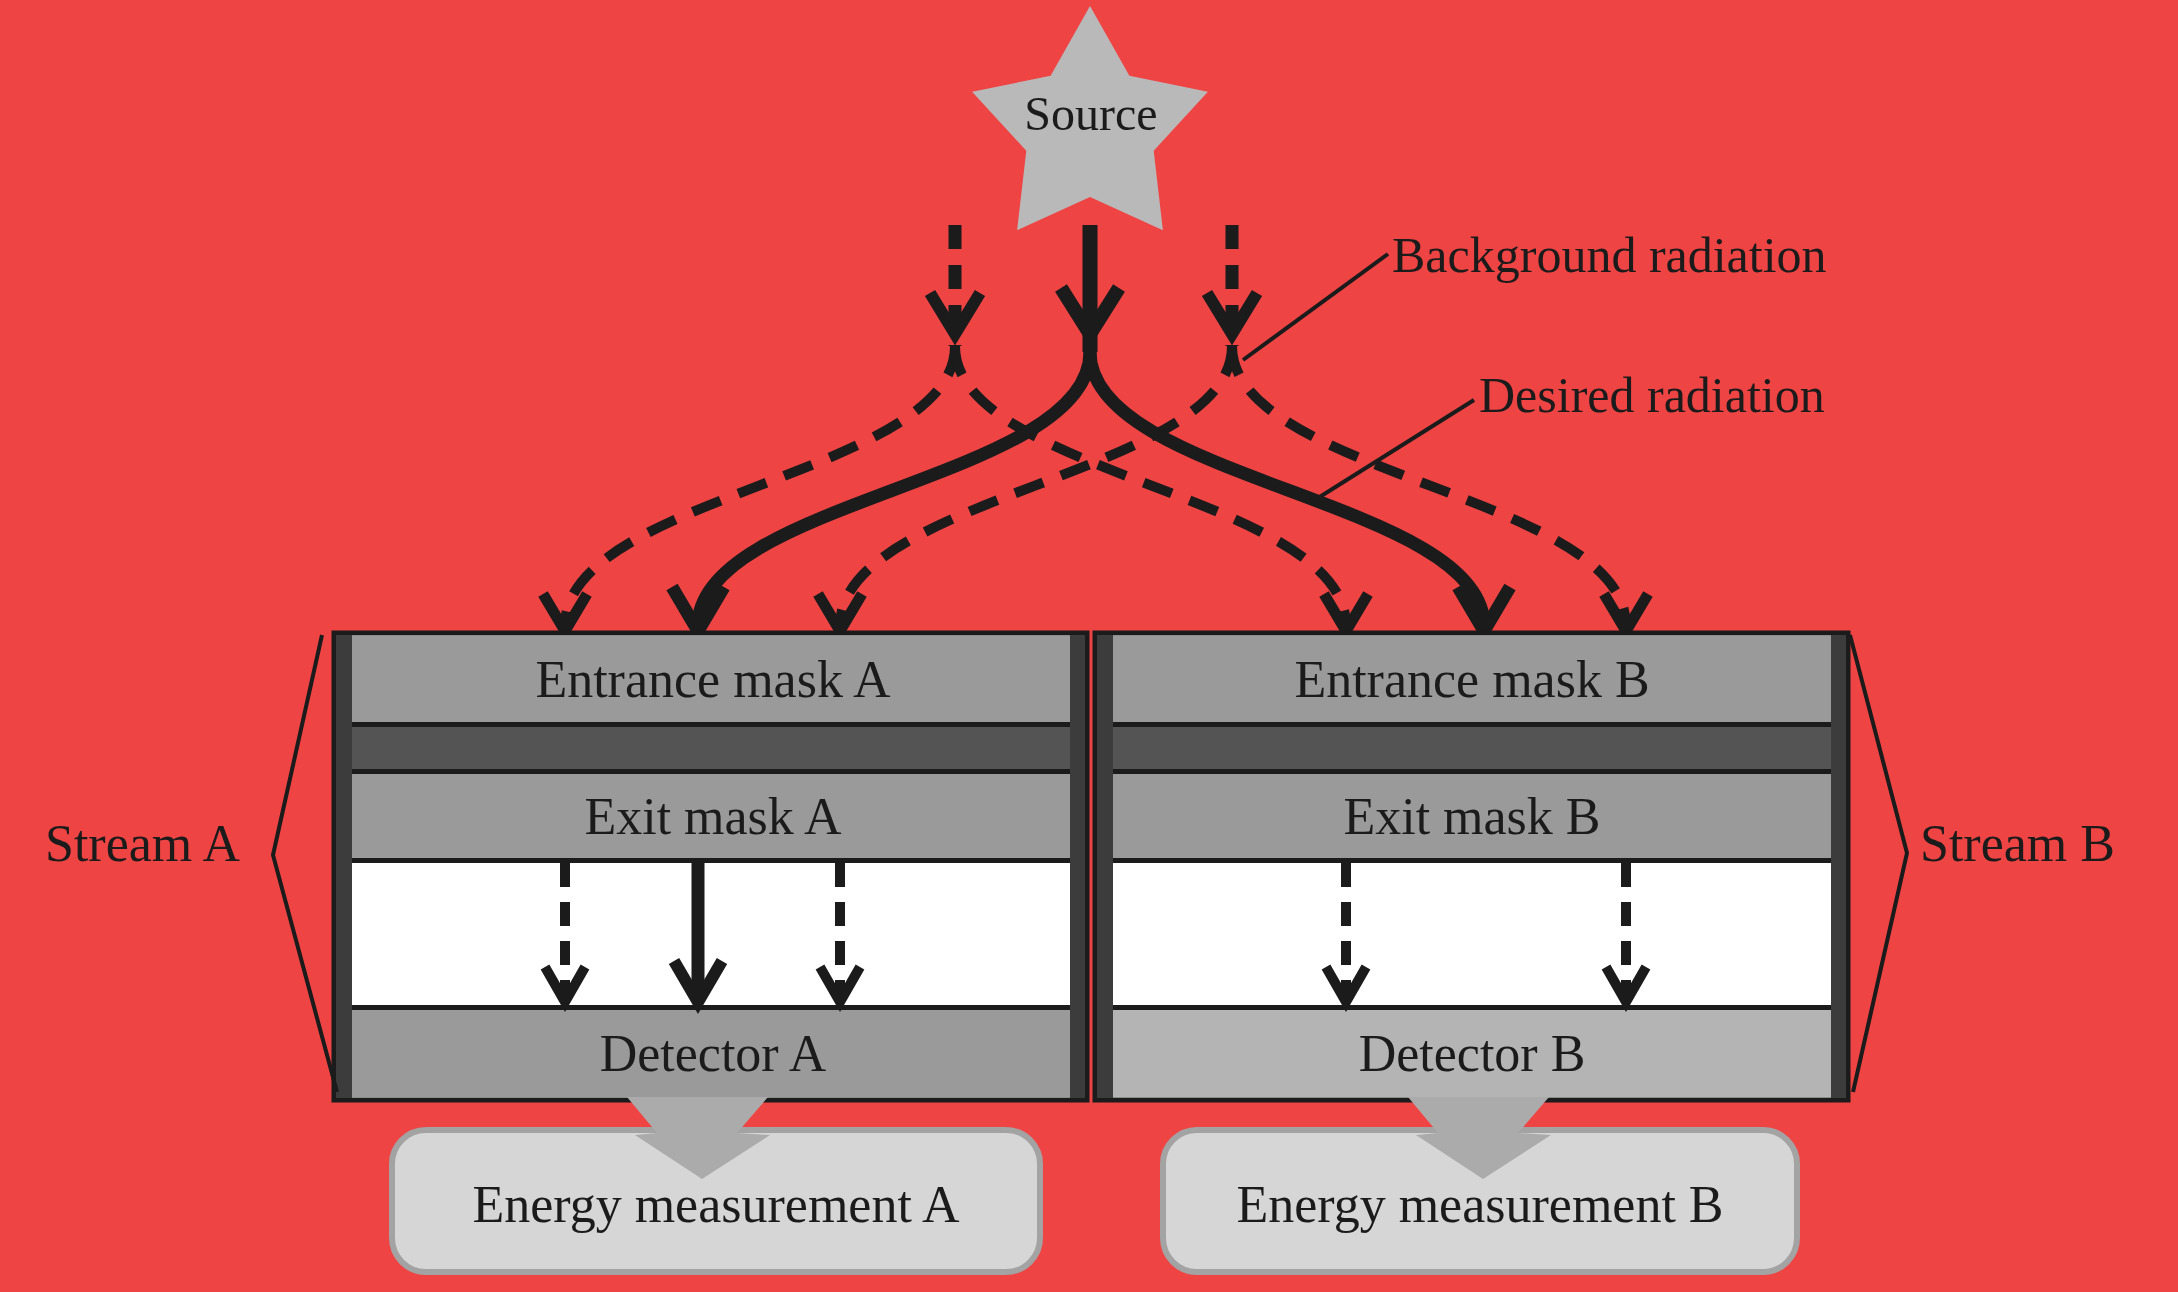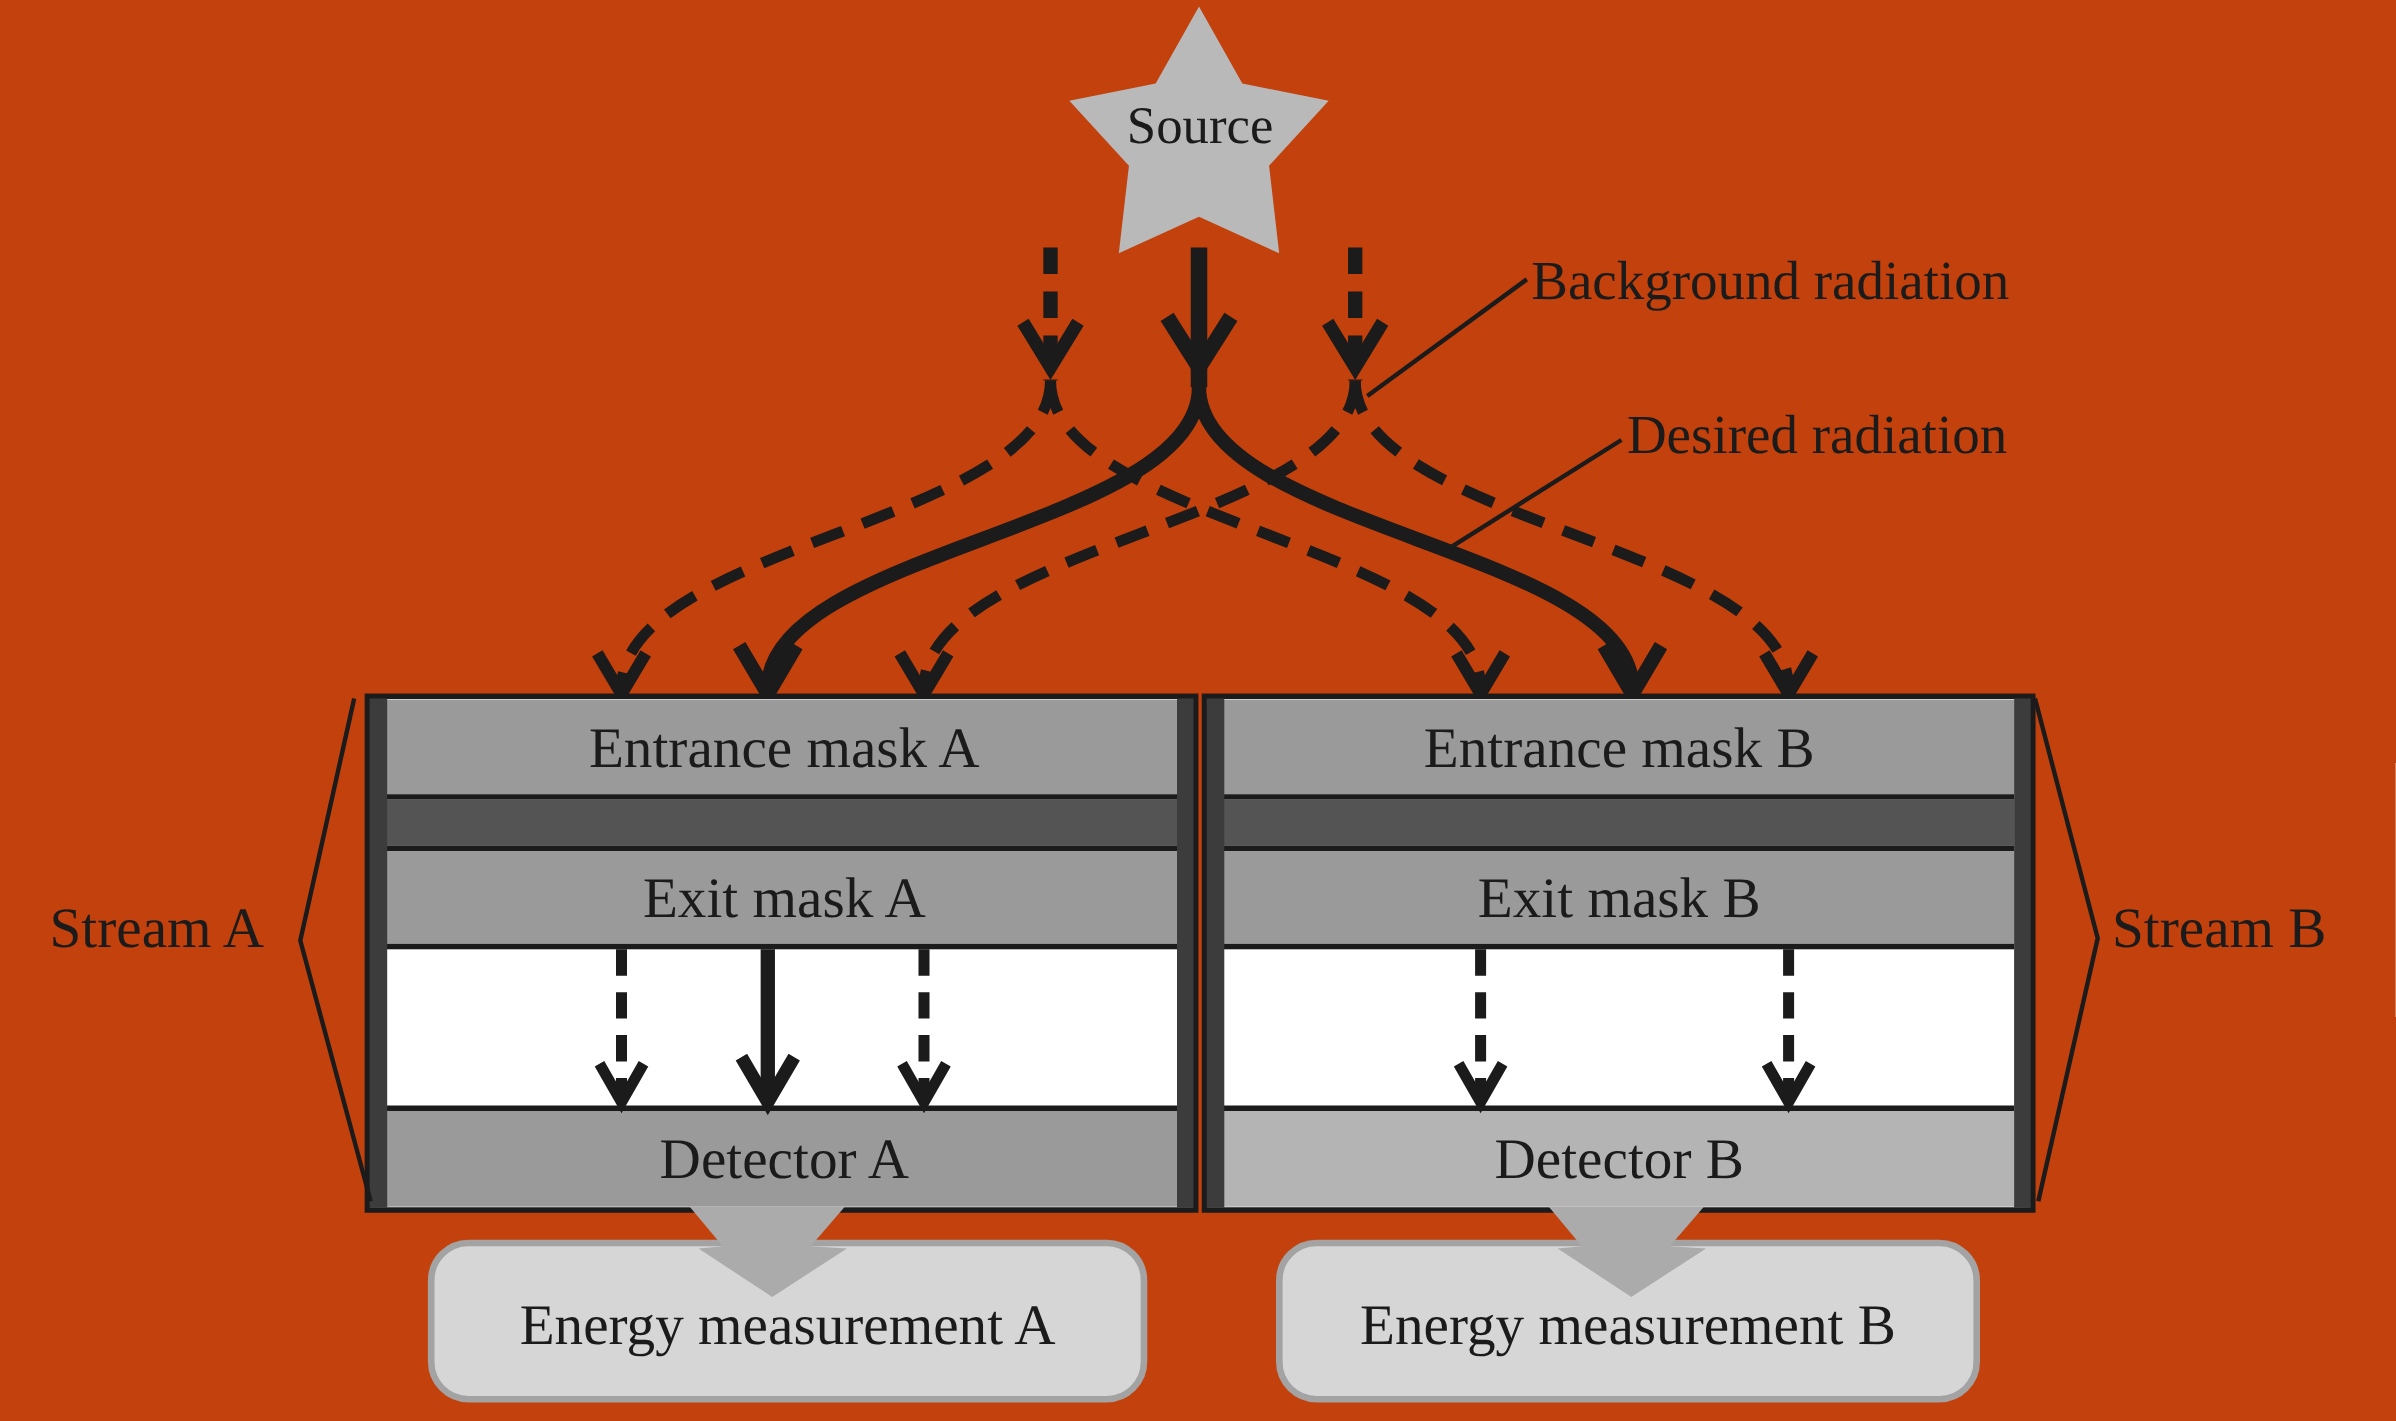--- a/index.html
+++ b/index.html
@@ -4,21 +4,21 @@
 <style>
   html, body {
     margin: 0;
     padding: 0;
     background: #ffffff;
   }
   .stage {
     position: relative;
     width: 2178px;
     height: 1292px;
-    background: #c2410c;
+    background: #ef4444;
     overflow: hidden;
   }
   .stage svg {
     display: block;
     width: 2178px;
     height: 1292px;
   }
   text {
     font-family: "Liberation Serif", "DejaVu Serif", serif;
   }

